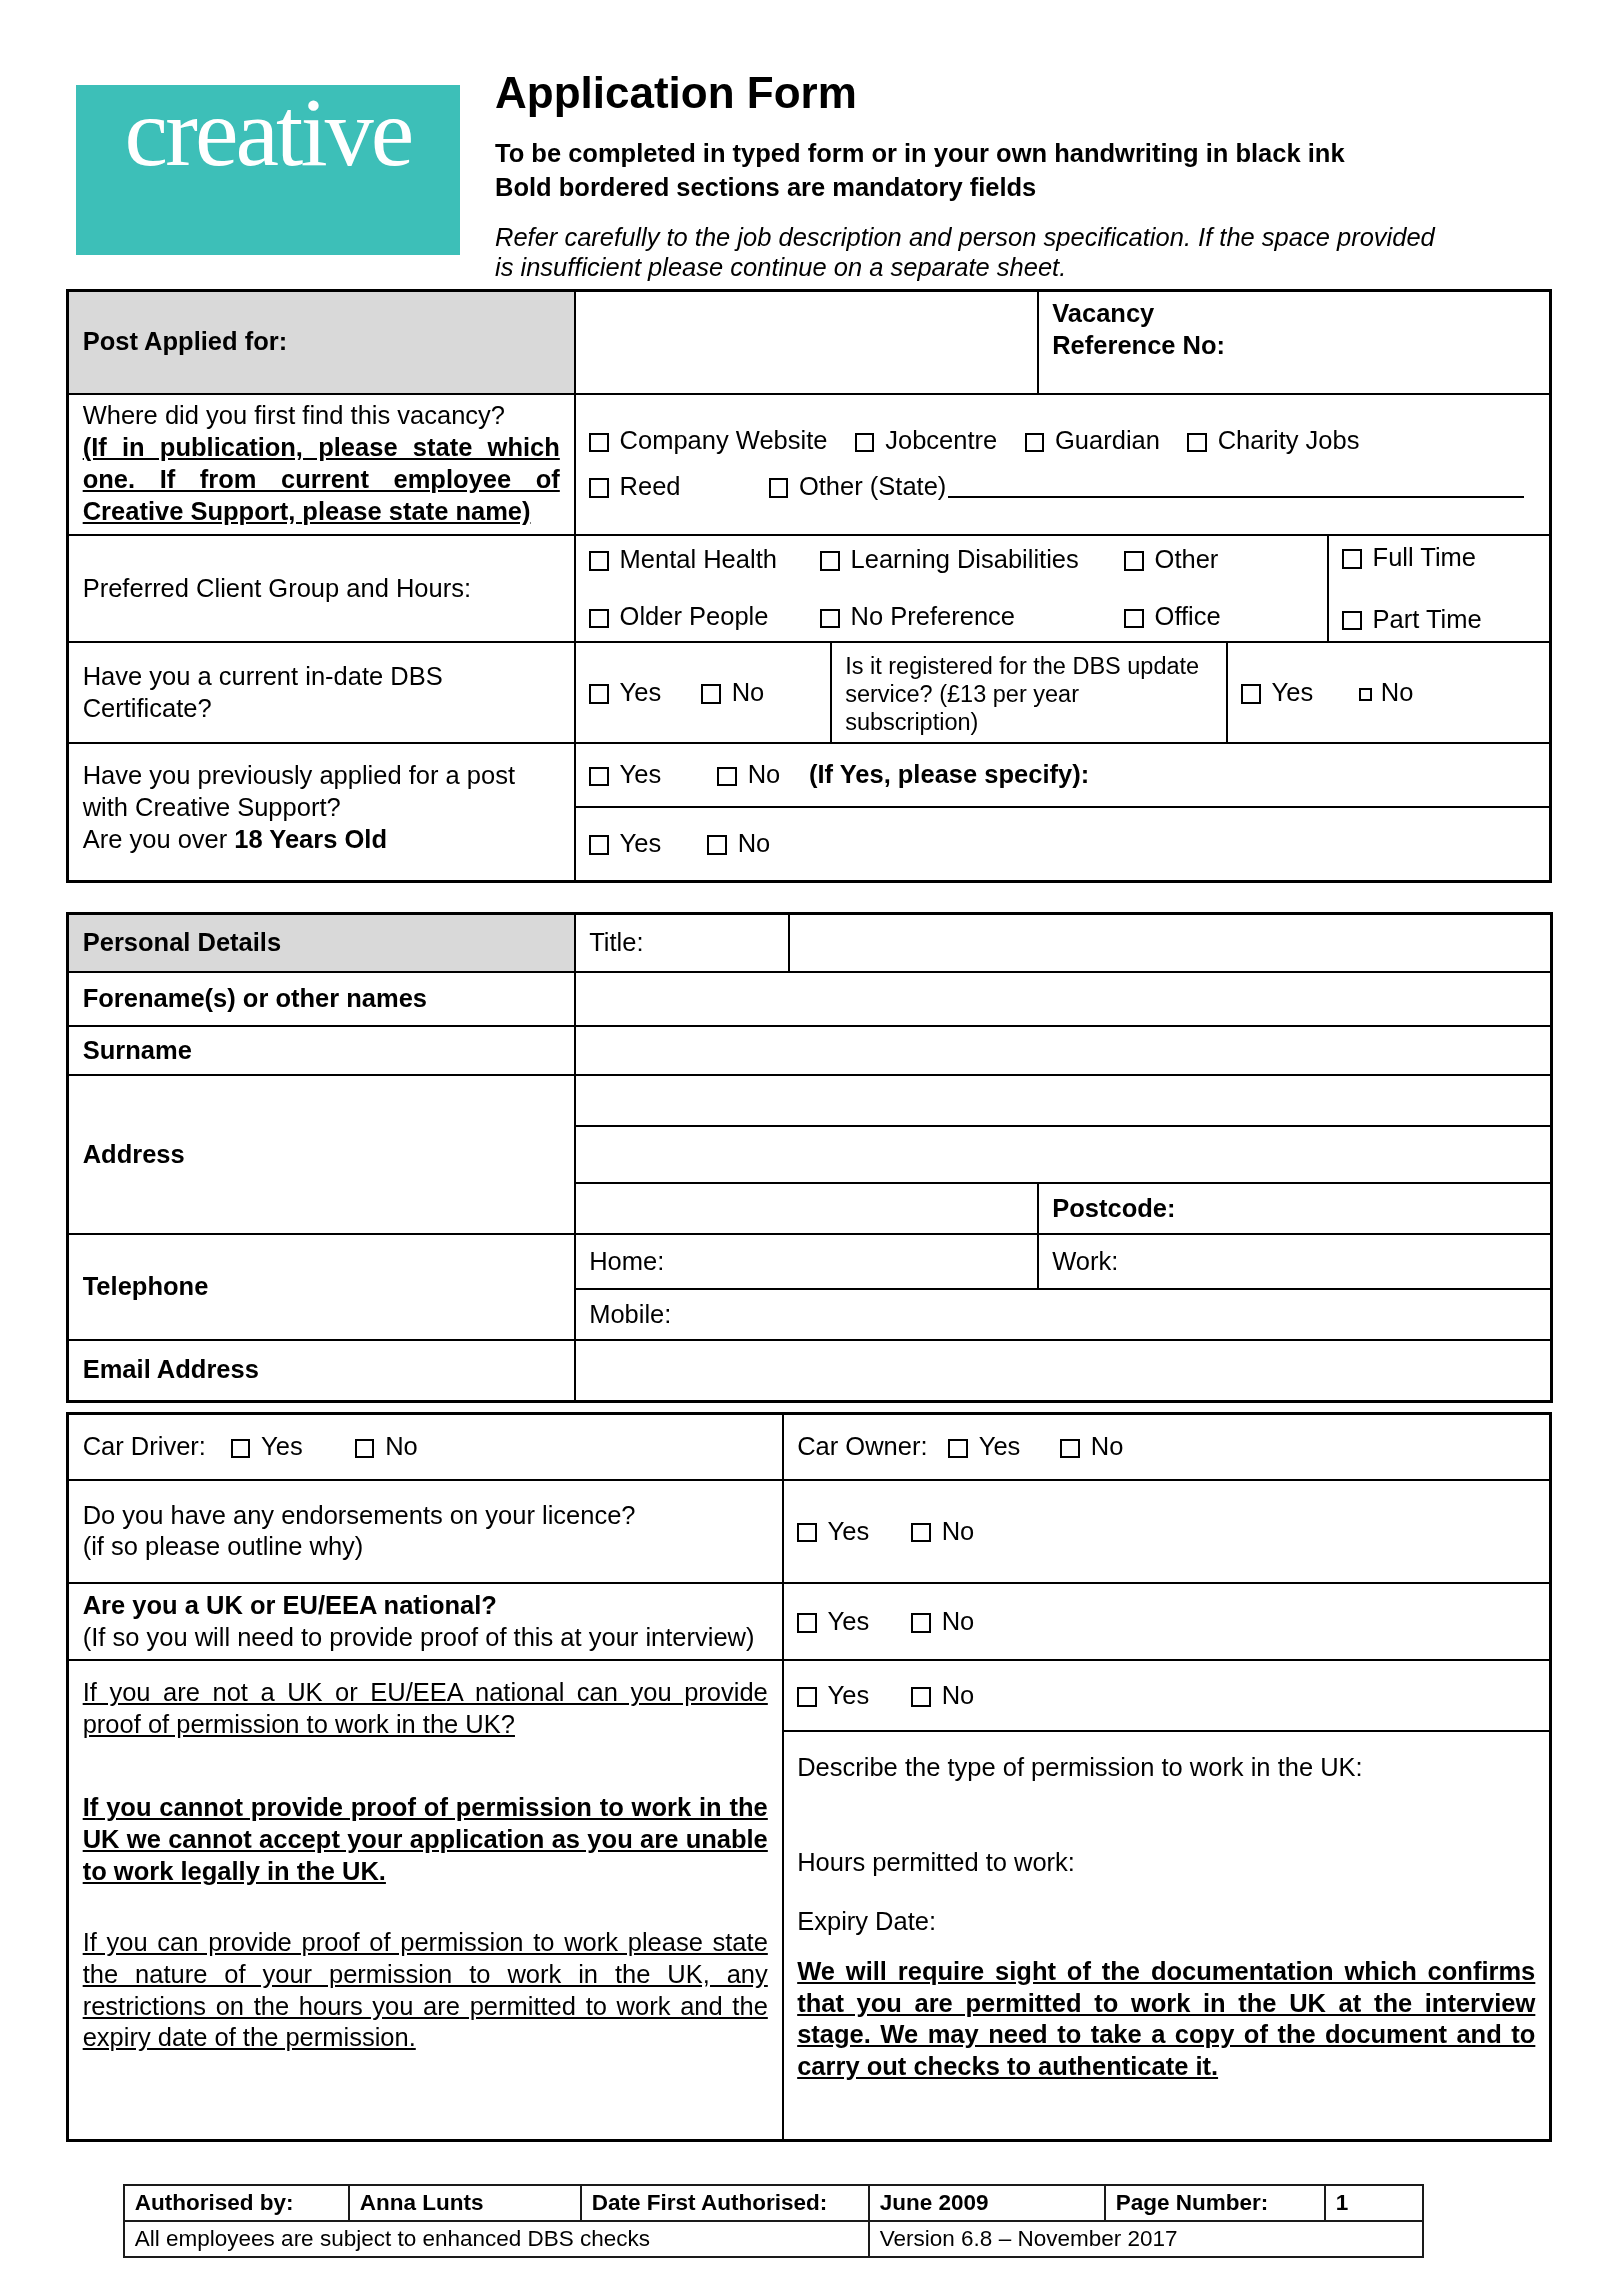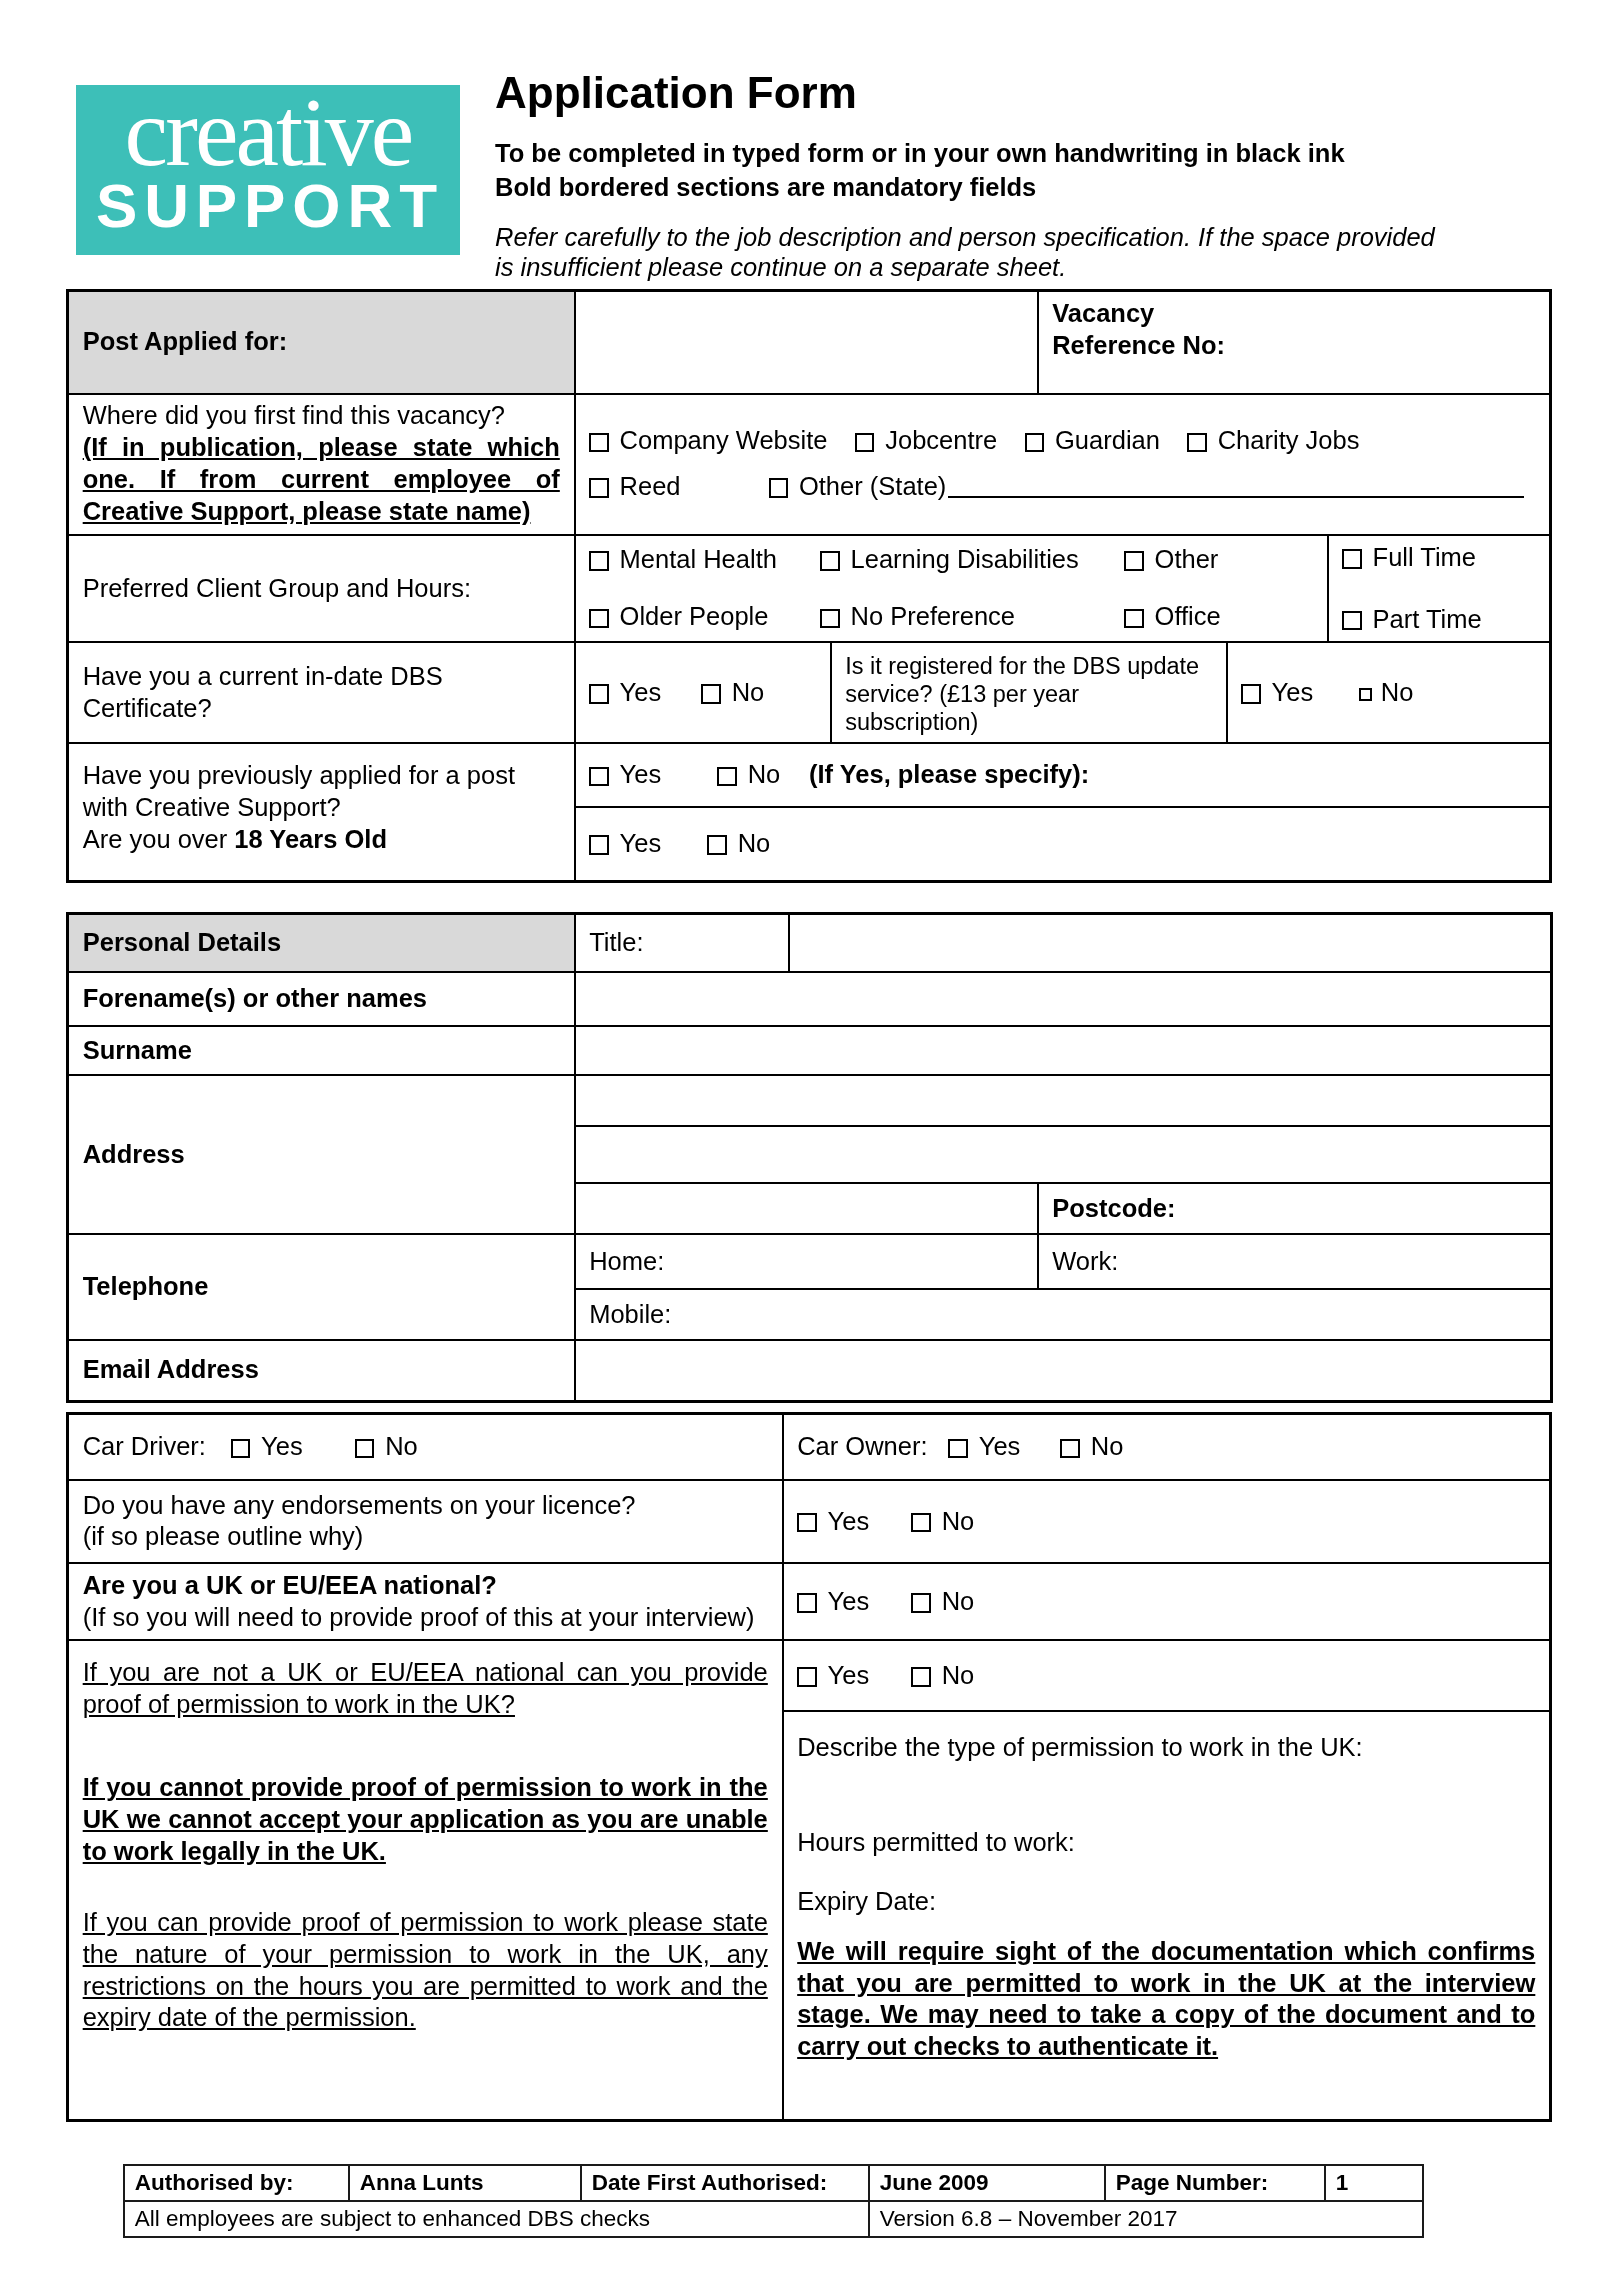--- a/index.html
+++ b/index.html
@@ -55,21 +55,20 @@
   
   .ft { margin:42px 0 0 123px; width:1300px; font-size:22.5px; border:2px solid #1a1a1a; }
   .ft td { border:2px solid #1a1a1a; padding:2.9px 9.8px; height:35px; }
   .ft .lab { font-weight:bold; }
 </style>
 </head>
 <body>
 
 <div class="logo">
   <div class="word1">creative</div>
-  <div class="word2">SUPPORT</div>
 </div>
 <div class="header-text">
   <div class="h-title">Application Form</div>
   <div class="h-b1">To be completed in typed form or in your own handwriting in black ink</div>
   <div class="h-b2">Bold bordered sections are mandatory fields</div>
   <div class="h-i">Refer carefully to the job description and person specification. If the space provided</div>
   <div class="h-i">is insufficient please continue on a separate sheet.</div>
 </div>
 
 <table class="mt t1">
@@ -218,21 +217,21 @@
       <span>Car Driver:</span>
       <span class="opt" style="margin-left:17.6px;margin-right:45px"><span class="cb"></span><span>Yes</span></span>
       <span class="opt"><span class="cb"></span><span>No</span></span>
     </td>
     <td>
       <span>Car Owner:</span>
       <span class="opt" style="margin-left:13.7px;margin-right:33px"><span class="cb"></span><span>Yes</span></span>
       <span class="opt"><span class="cb"></span><span>No</span></span>
     </td>
   </tr>
-  <tr style="height:83px">
+  <tr style="height:103px">
     <td>
       <div>Do you have any endorsements on your licence?</div>
       <div>(if so please outline why)</div>
     </td>
     <td>
       <span class="opt" style="margin-right:35px"><span class="cb"></span><span>Yes</span></span>
       <span class="opt"><span class="cb"></span><span>No</span></span>
     </td>
   </tr>
   <tr style="height:74px">

